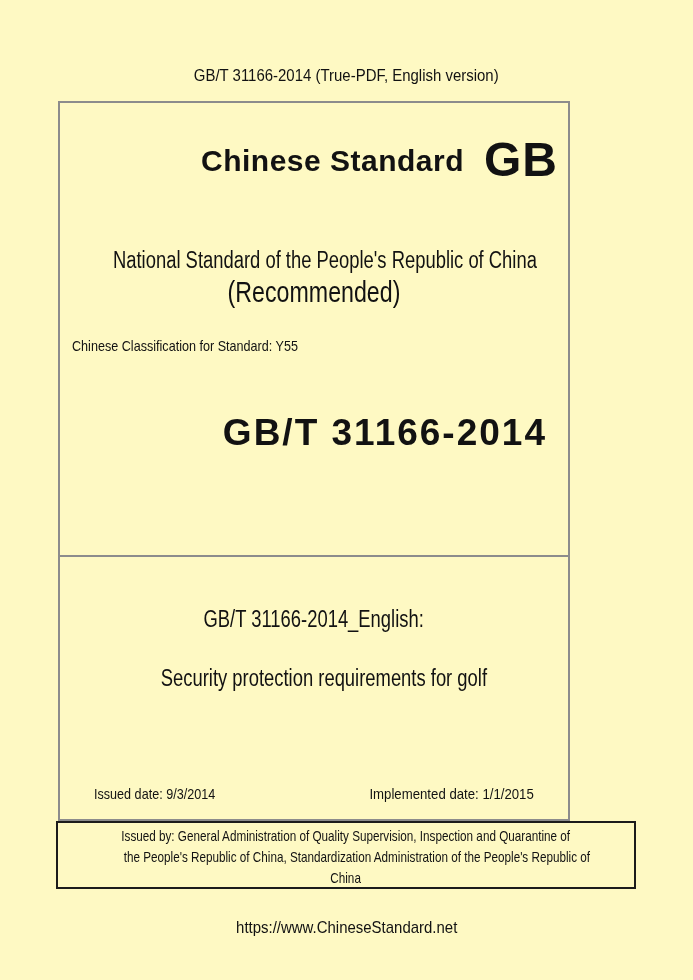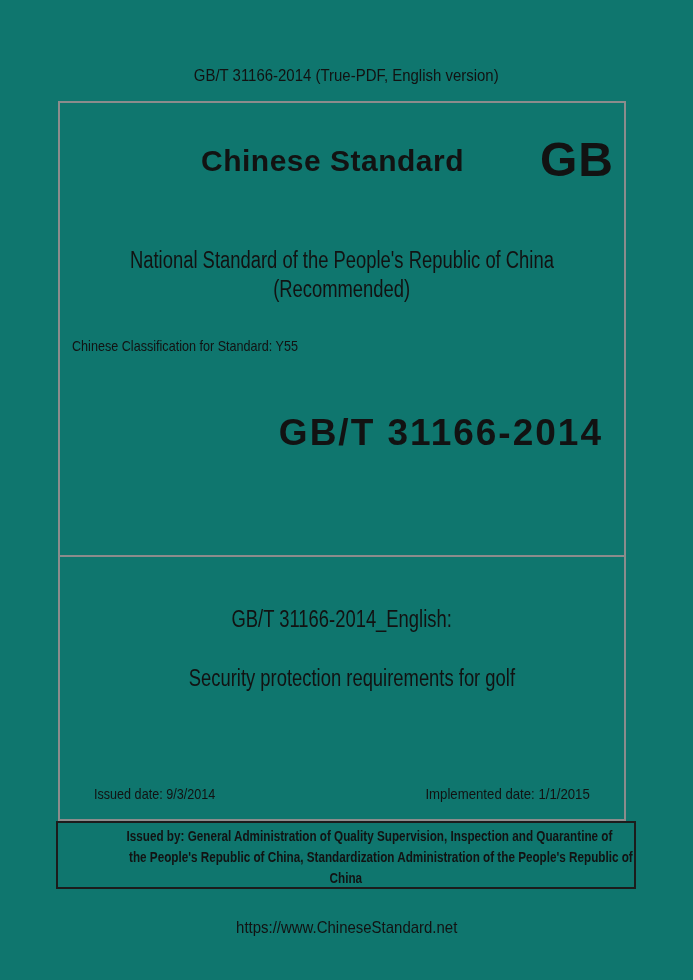--- a/index.html
+++ b/index.html
@@ -1,56 +1,56 @@
 <!DOCTYPE html>
 <html style="--border-gray: #8c8c8c; --border-black: #1c1c1c;"><head>
 <meta charset="utf-8">
 <style>
   html, body { margin: 0; padding: 0; background: #ffffff; }
   .page {
     position: relative;
     width: 693px;
     height: 980px;
-    background: #0f766e;
+    background: #fef9c3;
     font-family: "Liberation Sans", "DejaVu Sans", sans-serif;
     color: #121212;
     overflow: hidden;
   }
   .abs { position: absolute; }
   .center { left: 0; right: 0; text-align: center; }
 
   
   .cond, .cond-l, .cond-r { display: inline-block; white-space: nowrap; }
   .cond   { transform: scaleX(0.80); transform-origin: center; }
   .cond-l { transform: scaleX(0.84); transform-origin: left;   }
   .cond-r { transform: scaleX(0.88); transform-origin: right;  }
   .sx88 { transform: scaleX(0.88); }
   .sx78 { transform: scaleX(0.78); }
 
   .page-header { top: 66px; font-size: 17px; }
 
   .cover-box {
-    left: 58px; top: 101px; width: 568px; height: 720px;
+    left: 58px; top: 101px; width: 512px; height: 720px;
     border: 2px solid var(--border-gray, #8c8c8c);
     box-sizing: border-box;
   }
 
   .brand-title {
     left: 141px; top: 43px;
     font-size: 30px; font-weight: bold; letter-spacing: 0.5px;
     white-space: nowrap; line-height: 1;
   }
   .gb-logo {
     right: 10px; top: 33px;
     font-size: 48px; font-weight: bold; letter-spacing: 1px;
     line-height: 1;
   }
 
   .national-line    { top: 146px; font-size: 23px; line-height: 1; }
-  .recommended-line { top: 175px; font-size: 23px; line-height: 1; }
+  .recommended-line { top: 175px; font-size: 29px; line-height: 1; }
 
   .classification-line { left: 12px; top: 235px; font-size: 15px; line-height: 1; text-decoration: underline; }
 
   .standard-number {
     right: 21px; top: 311px;
     font-size: 37px; font-weight: bold; letter-spacing: 2px;
     line-height: 1; white-space: nowrap;
   }
 
   .section-divider {
@@ -66,21 +66,20 @@
     display: flex; justify-content: space-between;
     font-size: 15px; line-height: 1;
   }
 
   .issuer-box {
     left: 56px; top: 821px; width: 580px; height: 68px;
     border: 2px solid var(--border-black, #1c1c1c);
     box-sizing: border-box;
     text-align: center;
     padding-top: 2px;
-    font-weight: bold;
   }
   .issuer-line {
     display: block; font-size: 15px; line-height: 21px; white-space: nowrap;
   }
 
   .footer-link-wrap { top: 918px; }
   .footer-link {
     color: #121212;
     text-decoration: underline;
     font-size: 17px;

